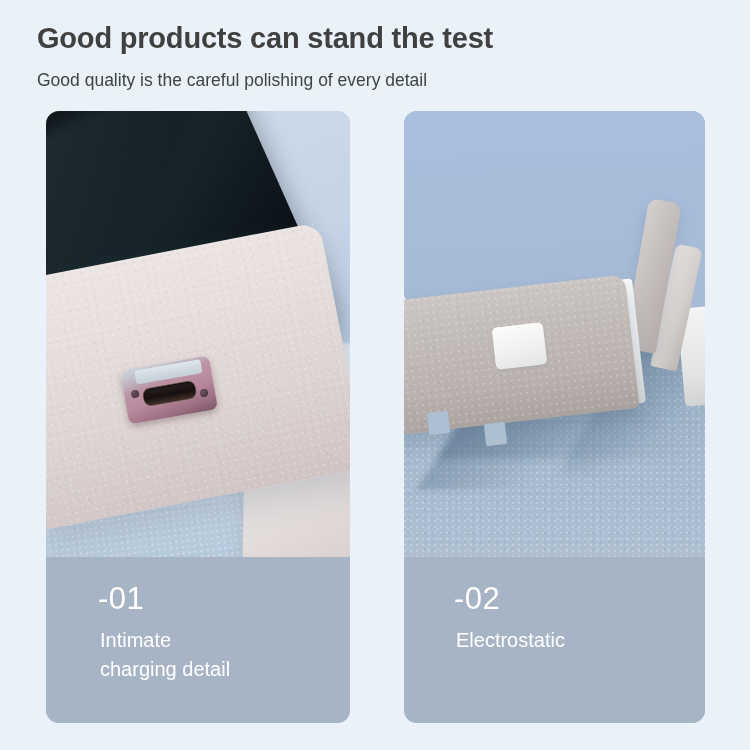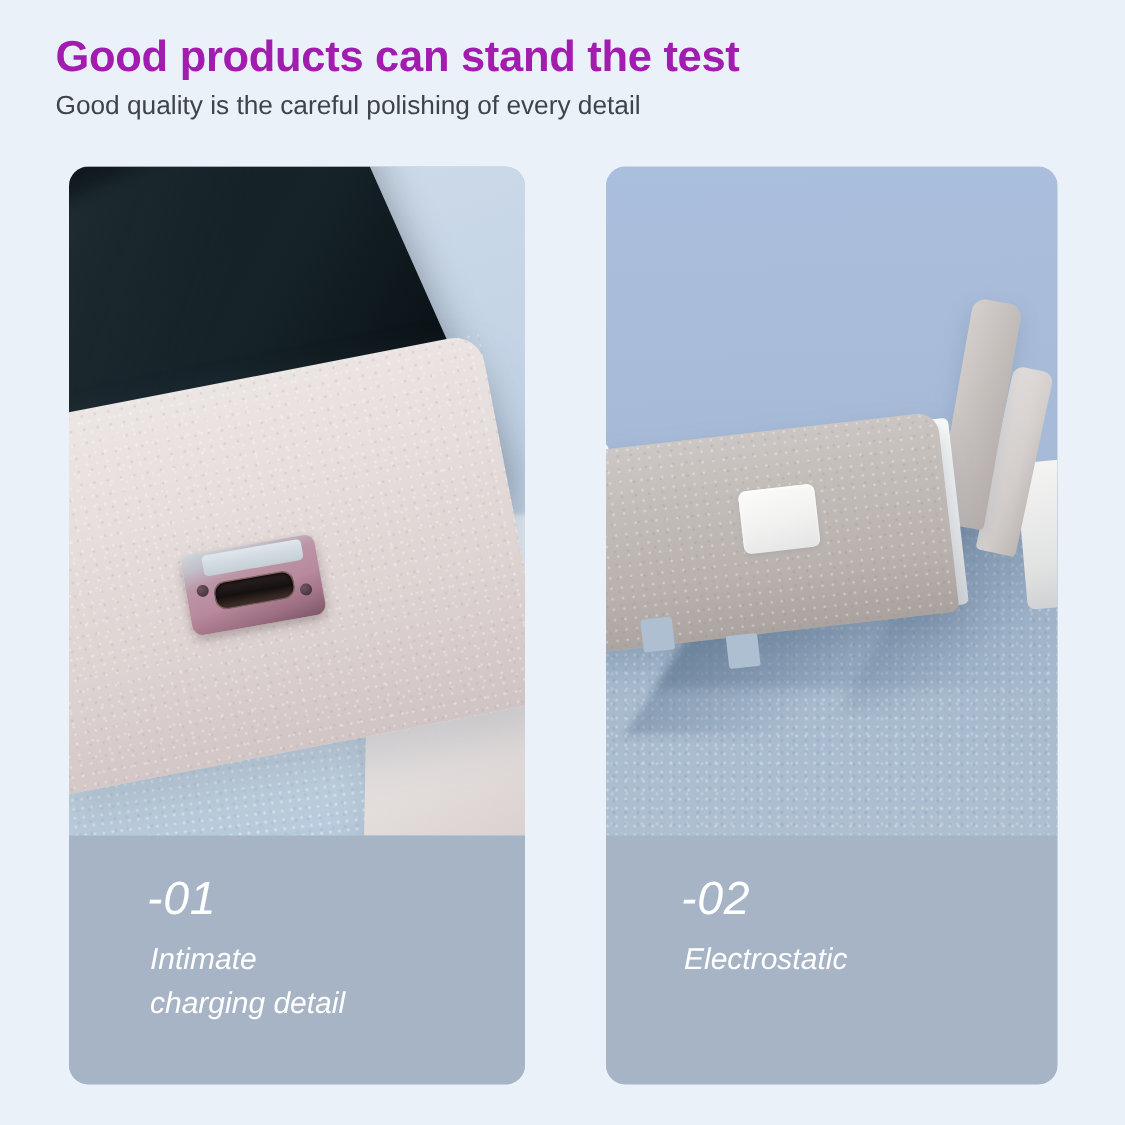--- a/index.html
+++ b/index.html
@@ -25,50 +25,49 @@
   
   .header {
     position: absolute;
     left: 37px;
     top: 22px;
     width: 680px;
   }
   .headline {
     font-size: 29px;
     font-weight: bold;
-    color: #a21caf;
+    color: #404040;
     letter-spacing: -0.2px;
     line-height: 1.15;
     margin: 0;
   }
   .subhead {
     font-size: 17.5px;
     font-weight: normal;
     color: #3f434a;
     line-height: 1.2;
-    margin: 5px 0 0 0;
+    margin: 15px 0 0 0;
   }
 
   
   .cards {
     position: absolute;
     left: 46px;
     top: 111px;
     width: 659px;
     height: 612px;
   }
   .card {
     position: absolute;
     top: 0;
     width: 304px;
     height: 612px;
     border-radius: 13px;
     overflow: hidden;
     background: #b9c6d6;
-    font-style: italic;
   }
   .card-1 { left: 0; }
   .card-2 { left: 358px; width: 301px; }
 
   .photo {
     position: absolute;
     left: 0;
     top: 0;
     right: 0;
     height: 446px;

